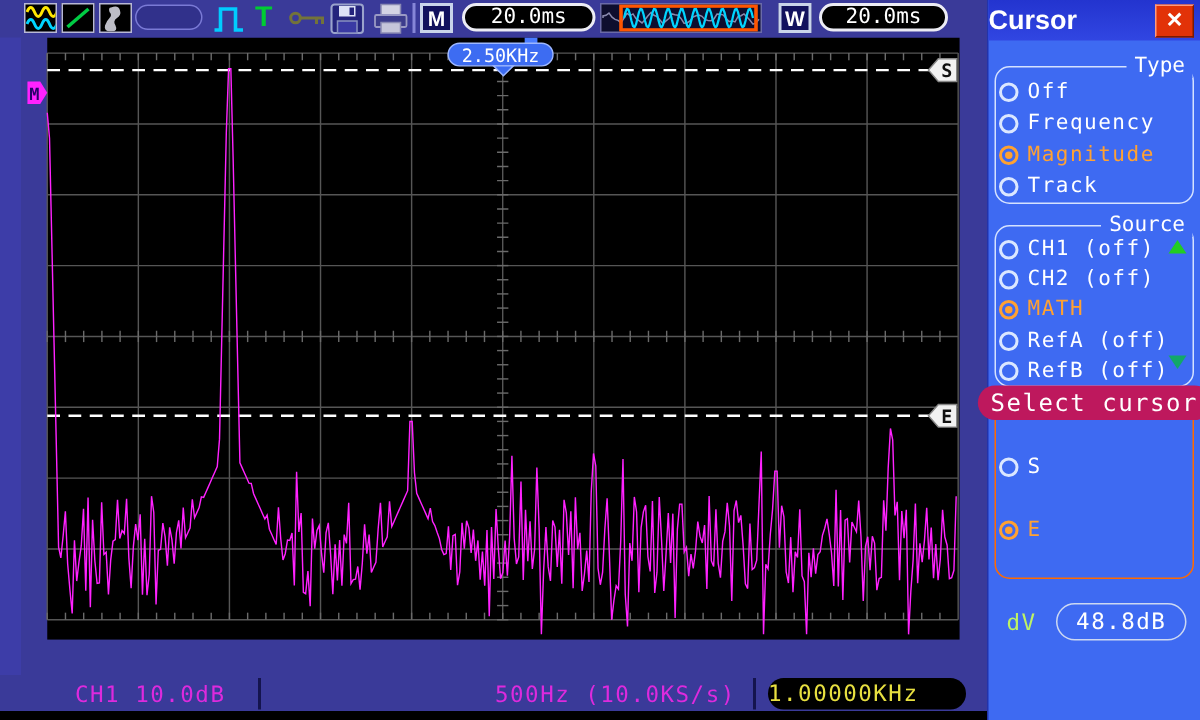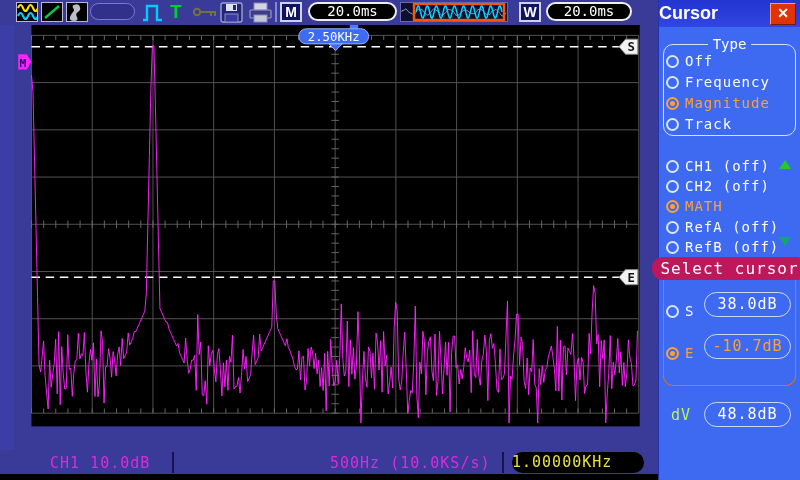--- a/index.html
+++ b/index.html
@@ -28,21 +28,21 @@
   .panel{position:absolute;left:658px;top:0;width:142px;height:480px;background:#3e6af2;
     border-left:1px solid #2233aa;box-sizing:border-box;color:#fff;}
   .ptitle{position:absolute;left:0;top:0;width:100%;height:27px;
     background:linear-gradient(#2334cf,#3146e2);}
   .ptitle span{position:absolute;left:0;width:112px;top:3px;
     font:bold 18px "Liberation Sans",sans-serif;color:#fff;}
   .closebtn{position:absolute;right:4px;top:3px;width:24px;height:20px;background:#e23208;
     border:1px solid #ff9a7a;border-right-color:#7a1a00;border-bottom-color:#7a1a00;
     color:#fff;font:bold 14px "Liberation Sans",sans-serif;text-align:center;line-height:19px;cursor:default;}
   .group{position:absolute;left:4px;width:133px;border:1px solid #d5e2ff;border-radius:10px;box-sizing:border-box;}
-  .glabel{position:absolute;top:-9px;left:0;width:100%;text-align:center;font-size:14px;color:#fff;}
+  .glabel{position:absolute;top:-9px;left:0;width:100%;text-align:right;font-size:14px;color:#fff;}
   .glabel i{font-style:normal;background:#3e6af2;padding:0 5px;}
   .grp-orange{border-color:#ff6a00;}
   .gpill{position:absolute;top:-12px;left:50%;transform:translateX(-50%);background:#be185d;
     border-radius:12px;padding:2px 9px;font-size:16px;color:#fff;white-space:nowrap;letter-spacing:1px;}
   .row{position:absolute;left:7px;display:flex;align-items:center;gap:6px;height:20px;color:#fff;
     font-size:14px;letter-spacing:1px;white-space:nowrap;}
   .radio{width:13px;height:13px;border:2px solid #dbe7ff;border-radius:50%;box-sizing:border-box;
     position:relative;flex:0 0 13px;}
   .row.on .radio{border-color:#ffa132;}
   .row.on .radio::after{content:'';position:absolute;inset:2px;background:#ffa132;border-radius:50%;}
@@ -387,20 +387,23 @@
     </div>
     <div class="row on" style="top:93px">
       <span class="radio"></span>
       <span class="rlabel">Magnitude</span>
     </div>
     <div class="row" style="top:114px">
       <span class="radio"></span>
       <span class="rlabel">Track</span>
     </div>
 
+    <div class="group" style="top:150px;height:108px">
+      <div class="glabel"><i>Source</i></div>
+    </div>
     <div class="row" style="top:156px">
       <span class="radio"></span>
       <span class="rlabel">CH1 (off)</span>
     </div>
     <div class="row" style="top:176px">
       <span class="radio"></span>
       <span class="rlabel">CH2 (off)</span>
     </div>
     <div class="row on" style="top:196px">
       <span class="radio"></span>
@@ -417,26 +420,24 @@
     <div class="arrow-up" style="left:120px;top:160px"></div>
     <div class="arrow-dn" style="left:120px;top:237px"></div>
 
     <div class="group grp-orange" style="top:268px;height:118px">
       <div class="gpill">Select cursor</div>
     </div>
     <div class="row" style="top:301px">
       <span class="radio"></span>
       <span class="rlabel">S</span>
     </div>
-    <div class="vpill" style="top:292px">38.0dB</div>
     <div class="row on" style="top:343px">
       <span class="radio"></span>
       <span class="rlabel">E</span>
     </div>
-    <div class="vpill orange" style="top:334px">-10.7dB</div>
 
     <div class="dvlabel">dV</div>
     <div class="vpill" style="top:402px">48.8dB</div>
   </div>
 
   <div class="statusbar">
     <span class="stext" style="left:50px">CH1 10.0dB</span>
     <div class="ssep" style="left:172px"></div>
     <span class="stext" style="left:330px">500Hz (10.0KS/s)</span>
     <div class="ssep" style="left:502px"></div>

